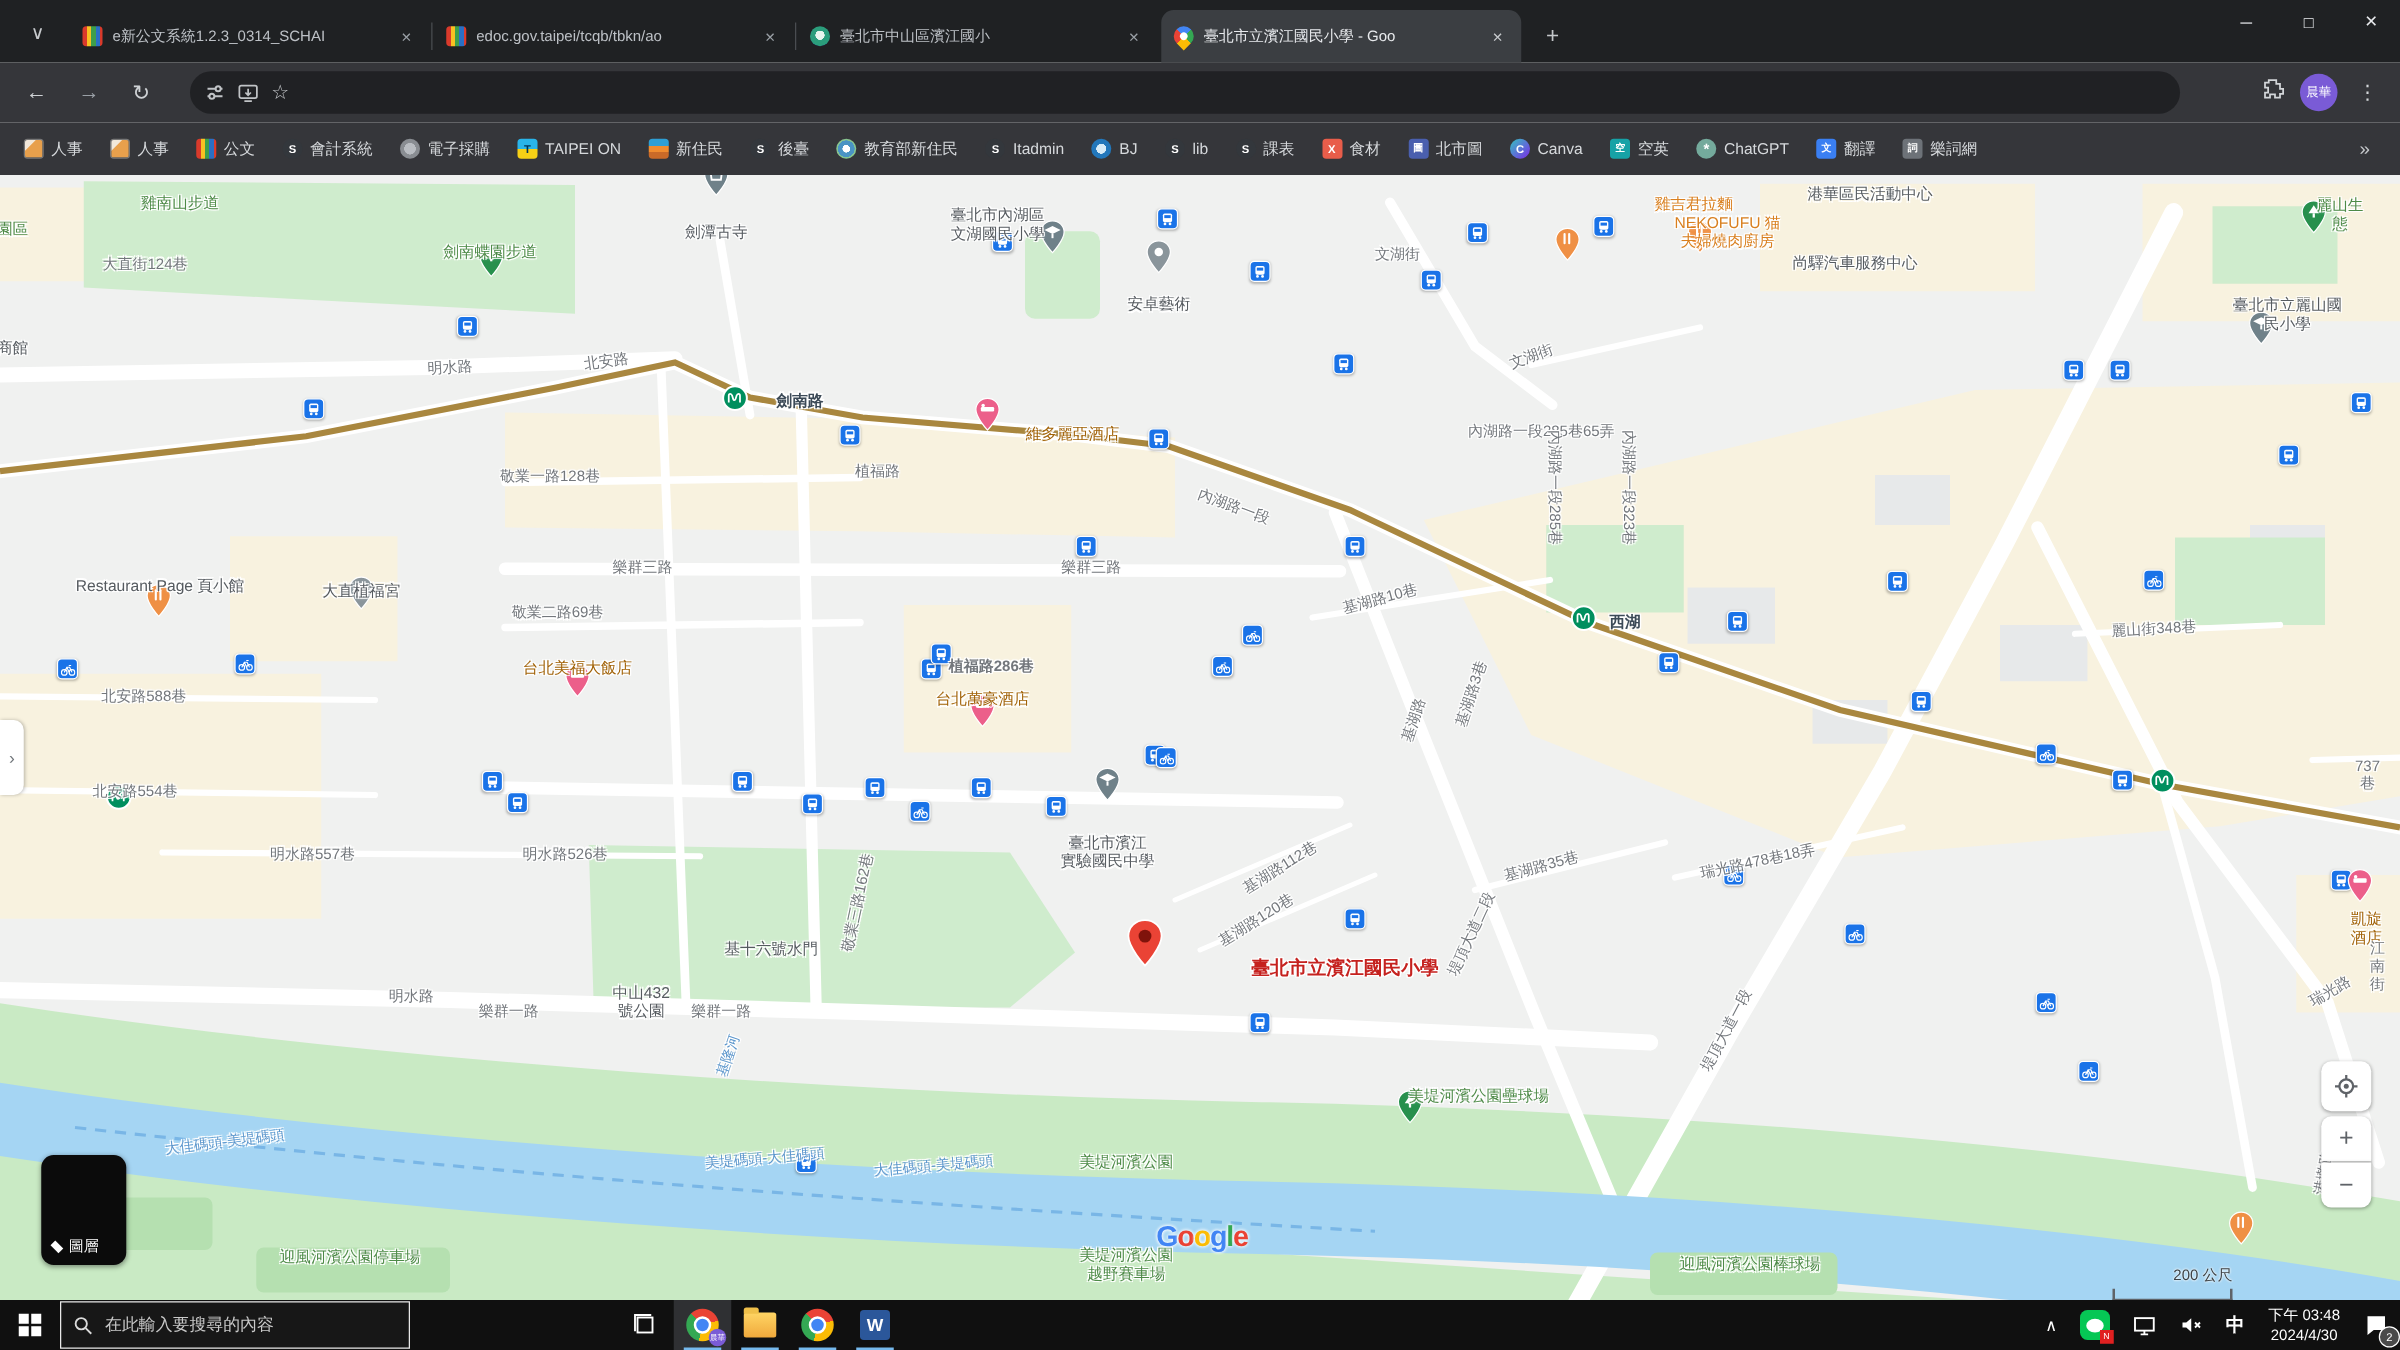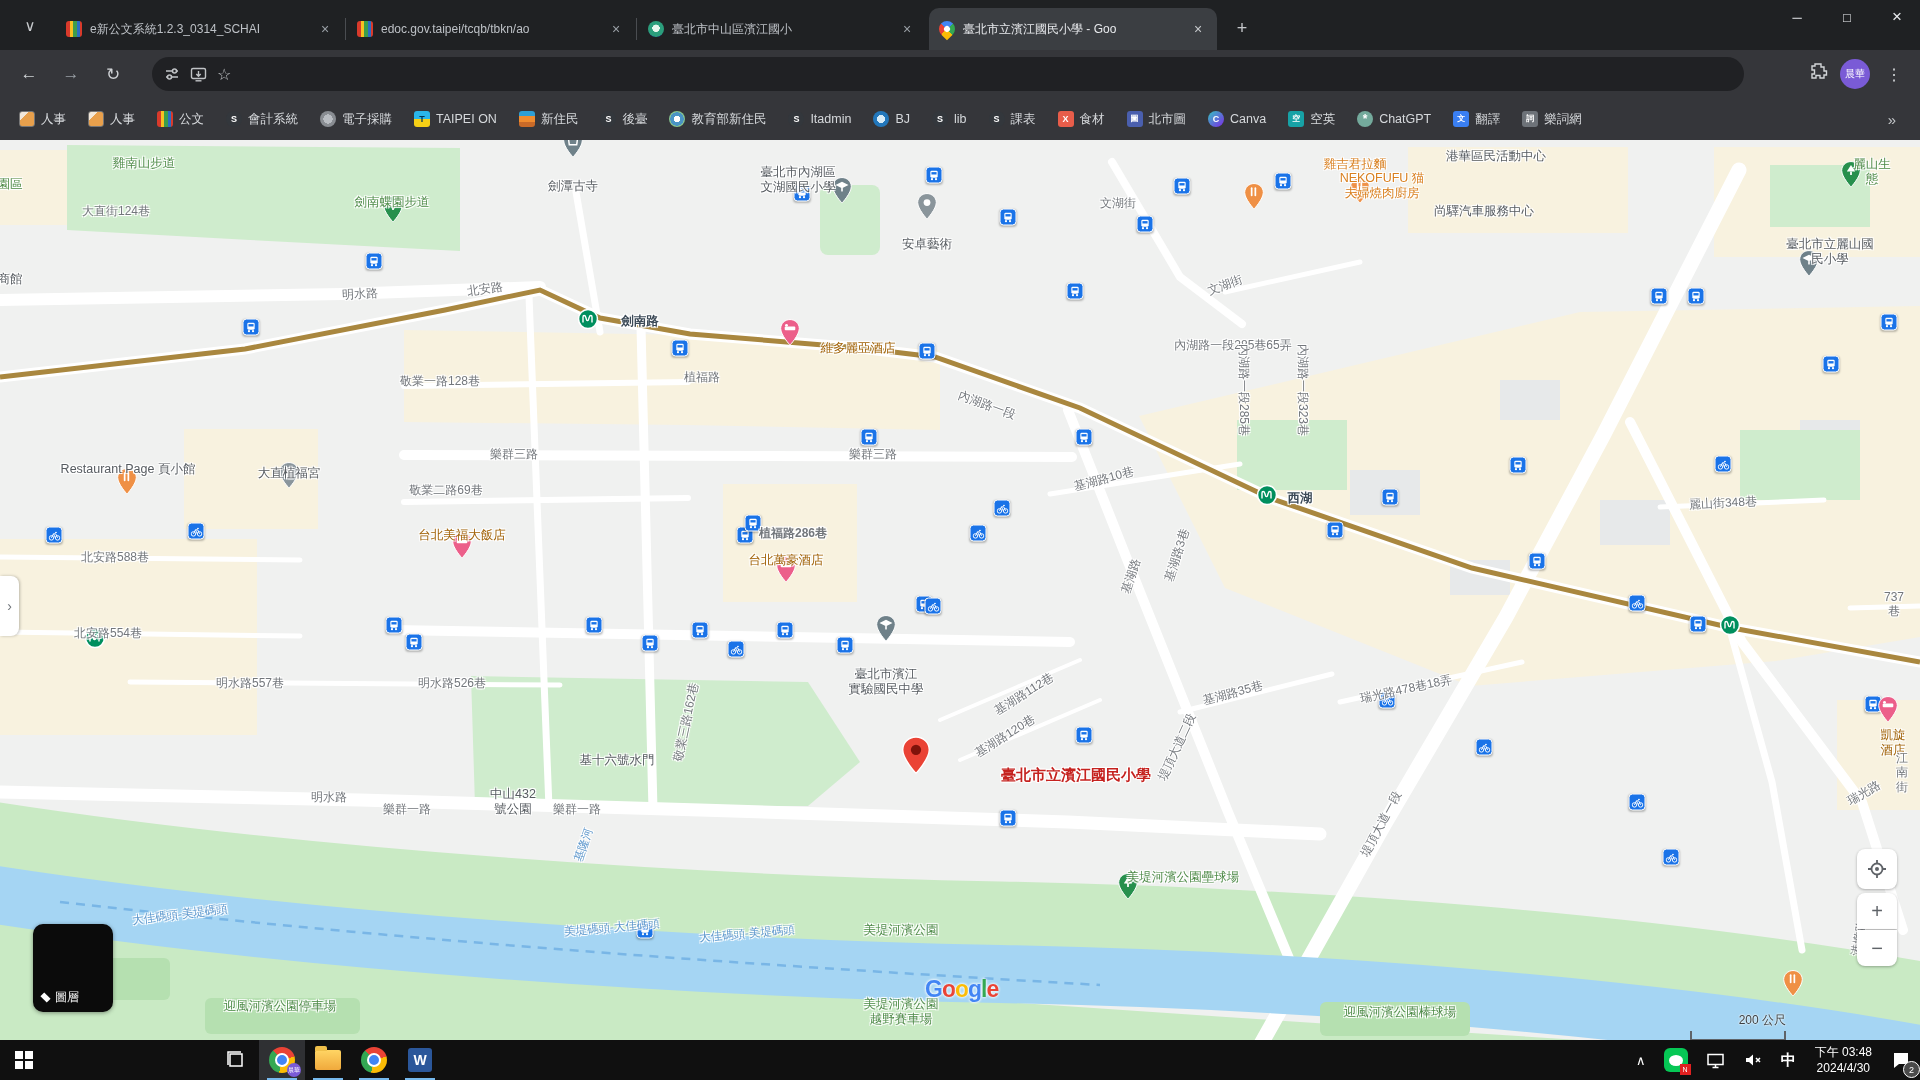--- a/index.html
+++ b/index.html
@@ -79,21 +79,21 @@
   .lb.wtr{color:#5b96cc;font-size:11.5px;}
   .lb.htl{color:#a16207;}
   .lb.food{color:#d97f1e;}
   .lb.dest{color:#c5221f;font-size:15px;font-weight:600;}
   .lb.mrt{color:#3c4a57;font-weight:700;}
   .mic{position:absolute;z-index:5;}
   .sqic{width:17px;height:17px;border-radius:4px;background:#1a73e8;border:1.5px solid #fff;
     box-sizing:border-box;display:flex;align-items:center;justify-content:center;
     box-shadow:0 1px 2px rgba(0,0,0,.25);}
   
-  #layersbox{position:absolute;left:33px;top:924px;width:80px;height:88px;background:#0b0b0b;
+  #layersbox{position:absolute;left:33px;top:924px;width:68px;height:88px;background:#0b0b0b;
     border-radius:10px;z-index:20;box-shadow:0 1px 4px rgba(0,0,0,.4);display:flex;align-items:flex-end;}
   #layersbox .ll{display:flex;align-items:center;gap:5px;color:#fff;font-size:12px;padding:6px 8px;}
   .diamond{width:9px;height:9px;background:#fff;transform:rotate(45deg) scaleY(.6);}
   #paneltoggle{position:absolute;left:0px;top:576px;width:19px;height:60px;background:#fff;
     border-radius:0 8px 8px 0;z-index:20;box-shadow:1px 0 3px rgba(0,0,0,.25);
     display:flex;align-items:center;justify-content:center;color:#70757a;font-size:14px;}
   .mapbtn{position:absolute;background:#fff;border-radius:8px;z-index:20;box-shadow:0 1px 3px rgba(0,0,0,.3);
     display:flex;align-items:center;justify-content:center;color:#5f6368;}
   #scalebar{position:absolute;left:1690px;top:1012px;z-index:20;color:#3c4043;font-size:12px;text-align:right;
     text-shadow:0 0 2px #fff,0 0 2px #fff;}
@@ -389,20 +389,27 @@
 
   <div id="taskbar">
     <div id="startbtn">
       <span class="winlogo">
           <i></i>
           <i></i>
           <i></i>
           <i></i>
         </span>
     </div>
+    <div id="tsearch">
+      <svg width="15" height="15" viewBox="0 0 15 15">
+        <circle cx="6" cy="6" r="4.5" fill="none" stroke="#dadada" stroke-width="1.5"></circle>
+        <path d="M9.5 9.5L14 14" stroke="#dadada" stroke-width="1.5"></path>
+      </svg>
+      <span>在此輸入要搜尋的內容</span>
+    </div>
     <div class="tbicon" style="margin-left:165px;">
       <svg width="22" height="22" viewBox="0 0 22 22">
         <rect x="5" y="5" width="12" height="12" fill="none" stroke="#fff" stroke-width="1.5"></rect>
         <path d="M3 16V3h13" fill="none" stroke="#fff" stroke-width="1.5"></path>
       </svg>
     </div>
     <div class="tbicon open activeapp">
       <span class="chromeball"></span>
       <span class="pbadge">晨華</span>
     </div>
@@ -485,21 +492,21 @@
     <div class="lb htl" style="left: 462px; top: 535px; transform: translate(-50%, -50%) rotate(0deg);">台北美福大飯店</div>
     <div class="lb st" style="left: 1104px; top: 479px; transform: translate(-50%, -50%) rotate(-15deg);">基湖路10巷</div>
     <div class="lb mrt" style="left: 1300px; top: 498px; transform: translate(-50%, -50%) rotate(0deg);">西湖</div>
     <div class="lb st" style="left: 1177px; top: 555px; transform: translate(-50%, -50%) rotate(-72deg);">基湖路3巷</div>
     <div class="lb st" style="left: 115px; top: 557px; transform: translate(-50%, -50%) rotate(0deg);">北安路588巷</div>
     <div class="lb st" style="left: 793px; top: 533px; transform: translate(-50%, -50%) rotate(0deg); font-weight: bold;">植福路286巷</div>
     <div class="lb htl" style="left: 786px; top: 560px; transform: translate(-50%, -50%) rotate(0deg);">台北萬豪酒店</div>
     <div class="lb st" style="left: 1131px; top: 576px; transform: translate(-50%, -50%) rotate(-72deg);">基湖路</div>
     <div class="lb st" style="left: 1233px; top: 693px; transform: translate(-50%, -50%) rotate(-15deg);">基湖路35巷</div>
     <div class="lb st" style="left: 1406px; top: 689px; transform: translate(-50%, -50%) rotate(-12deg);">瑞光路478巷18弄</div>
-    <div class="lb st" style="left: 1894px; top: 604px; transform: translate(-50%, -50%) rotate(0deg); text-align: center;">737巷</div>
+    <div class="lb st" style="left: 1894px; top: 620px; transform: translate(-50%, -50%) rotate(0deg); text-align: center;">737巷</div>
     <div class="lb st" style="left: 108px; top: 633px; transform: translate(-50%, -50%) rotate(0deg);">北安路554巷</div>
     <div class="lb st" style="left: 250px; top: 683px; transform: translate(-50%, -50%) rotate(0deg);">明水路557巷</div>
     <div class="lb st" style="left: 452px; top: 683px; transform: translate(-50%, -50%) rotate(0deg);">明水路526巷</div>
     <div class="lb st" style="left: 686px; top: 722px; transform: translate(-50%, -50%) rotate(-78deg);">敬業三路162巷</div>
     <div class="lb poi" style="left: 886px; top: 682px; transform: translate(-50%, -50%) rotate(0deg);">臺北市濱江
 實驗國民中學</div>
     <div class="lb st" style="left: 1024px; top: 694px; transform: translate(-50%, -50%) rotate(-32deg);">基湖路112巷</div>
     <div class="lb st" style="left: 1005px; top: 736px; transform: translate(-50%, -50%) rotate(-32deg);">基湖路120巷</div>
     <div class="lb st" style="left: 1177px; top: 747px; transform: translate(-50%, -50%) rotate(-65deg);">堤頂大道二段</div>
     <div class="lb htl" style="left: 1893px; top: 743px; transform: translate(-50%, -50%) rotate(0deg);">凱旋酒店</div>

